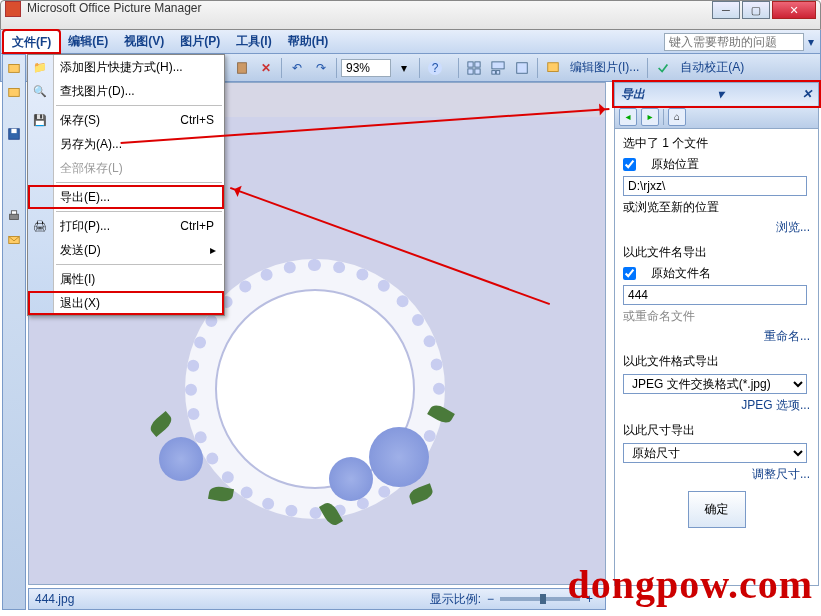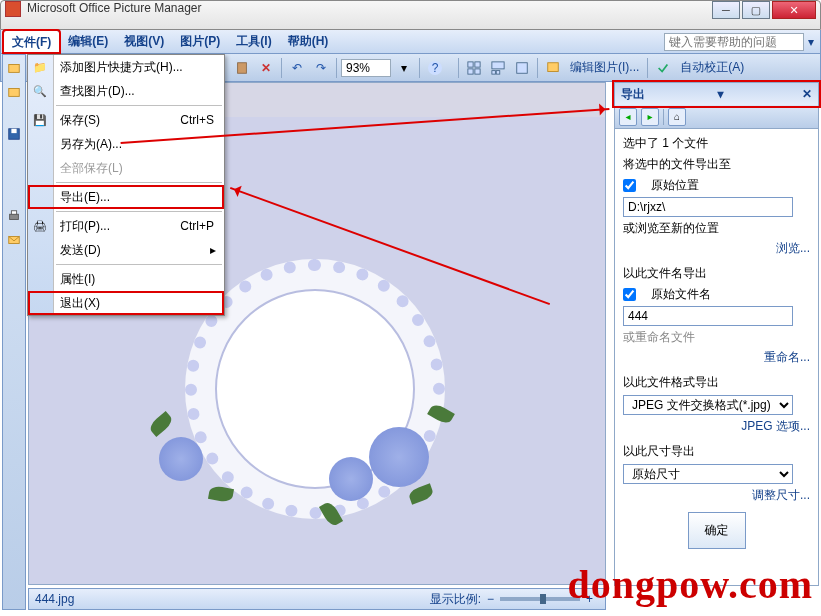--- a/index.html
+++ b/index.html
@@ -35,29 +35,29 @@
 .dd-icon { position: absolute; left: 4px; width: 16px; height: 16px; display: flex; align-items: center; justify-content: center; font-size: 11px; }
 
 .canvas { position: absolute; left: 28px; top: 82px; width: 578px; height: 503px; background: #d7d7e6; border: 1px solid #8fa8c8; overflow: hidden; }
 .img-area { position: absolute; left: 0; top: 34px; right: 0; bottom: 0; background: #cfd2ea; }
 .doily { position: absolute; left: 156px; top: 142px; width: 260px; height: 260px; border-radius: 50%; background: #f4f5fb; border: 12px dotted #c8cdf0; }
 .inner-circ { position: absolute; left: 186px; top: 172px; width: 200px; height: 200px; border-radius: 50%; background: #fff; border: 2px solid #b8bde0; }
 .flower { position: absolute; width: 60px; height: 60px; border-radius: 50%; background: radial-gradient(#9fb0e8,#7a8fd8); }
 .leaf { position: absolute; width: 24px; height: 14px; background: #4a7a3a; border-radius: 50% 0 50% 0; }
 
 .sidepanel { position: absolute; right: 2px; top: 82px; width: 205px; bottom: 30px; background: #fff; border: 1px solid #8fa8c8; }
-.sp-title { height: 22px; background: linear-gradient(#c6d8f1,#e6eefb); display: flex; align-items: center; padding: 0 6px; color: #15428b; font-weight: bold; outline: 2px solid #d00; outline-offset: 1px; }
+.sp-title { height: 22px; background: linear-gradient(#c6d8f1,#e6eefb); display: flex; align-items: center; padding: 0 6px; color: #15428b; font-weight: bold; outline: 2px solid #d00; outline-offset: 1px; font-style: italic; }
 .sp-title .sp-close { margin-left: auto; color: #15428b; }
 .sp-nav { height: 24px; background: linear-gradient(#dbe7f7,#b9cde8); display: flex; align-items: center; padding: 0 4px; gap: 4px; border-bottom: 1px solid #8fa8c8; }
 .sp-nav .nbtn { width: 18px; height: 18px; border: 1px solid #7a9ac8; background: #e6eefb; border-radius: 2px; display: flex; align-items: center; justify-content: center; font-size: 10px; }
 .sp-body { padding: 6px 8px; color: #000; }
 .sp-body .section { margin-bottom: 8px; }
 .sp-body .label { margin-bottom: 4px; }
 .sp-body .chk { display: flex; align-items: center; gap: 15px; margin-bottom: 3px; }
-.sp-body input[type=text], .sp-body select { width: 170px; height: 20px; border: 1px solid #7a9ac8; padding: 0 4px; background: #fff; }
+.sp-body input[type=text], .sp-body select { width: 184px; height: 20px; border: 1px solid #7a9ac8; padding: 0 4px; background: #fff; }
 .sp-body .hint { color: #888; margin-top: 3px; }
 .sp-body .link { color: #15428b; text-align: right; margin-top: 3px; cursor: pointer; }
 .sp-body button.ok { display: block; margin: 8px auto 0; padding: 9px 16px; border: 1px solid #7a9ac8; background: linear-gradient(#fff,#dce8f6); }
 
 .statusbar { position: absolute; left: 28px; bottom: 6px; width: 578px; height: 22px; background: linear-gradient(#e6eefb,#c6d8f1); border: 1px solid #7a9ac8; display: flex; align-items: center; padding: 0 6px; color: #15428b; }
 .statusbar .zoom-lbl { margin-left: auto; }
 
 .left-strip { position: absolute; left: 2px; top: 54px; width: 24px; bottom: 6px; background: linear-gradient(#dbe7f7,#b9cde8); border: 1px solid #7a9ac8; }
 .left-strip .lsbtn { width: 22px; height: 22px; margin: 2px auto; display: flex; align-items: center; justify-content: center; }
 
@@ -264,21 +264,20 @@
   </div>
   <div class="sp-nav">
     <div class="nbtn" style="color:#0a0">◂</div>
     <div class="nbtn" style="color:#0a0">▸</div>
     <div style="width:1px;height:16px;background:#8fa8c8"></div>
     <div class="nbtn">⌂</div>
   </div>
   <div class="sp-body">
     <div class="label">选中了 1 个文件</div>
     <div class="section">
-      <div class="label">将选中的文件导出至</div>
       <div class="chk">
           <input type="checkbox" checked="" style="">
           <span>原始位置</span>
         </div>
       <input type="text" value="D:\rjxz\" style="">
       <div class="hint" style="color:#000">或浏览至新的位置</div>
       <div class="link">浏览...</div>
     </div>
     <div class="section">
       <div class="label">以此文件名导出</div>

